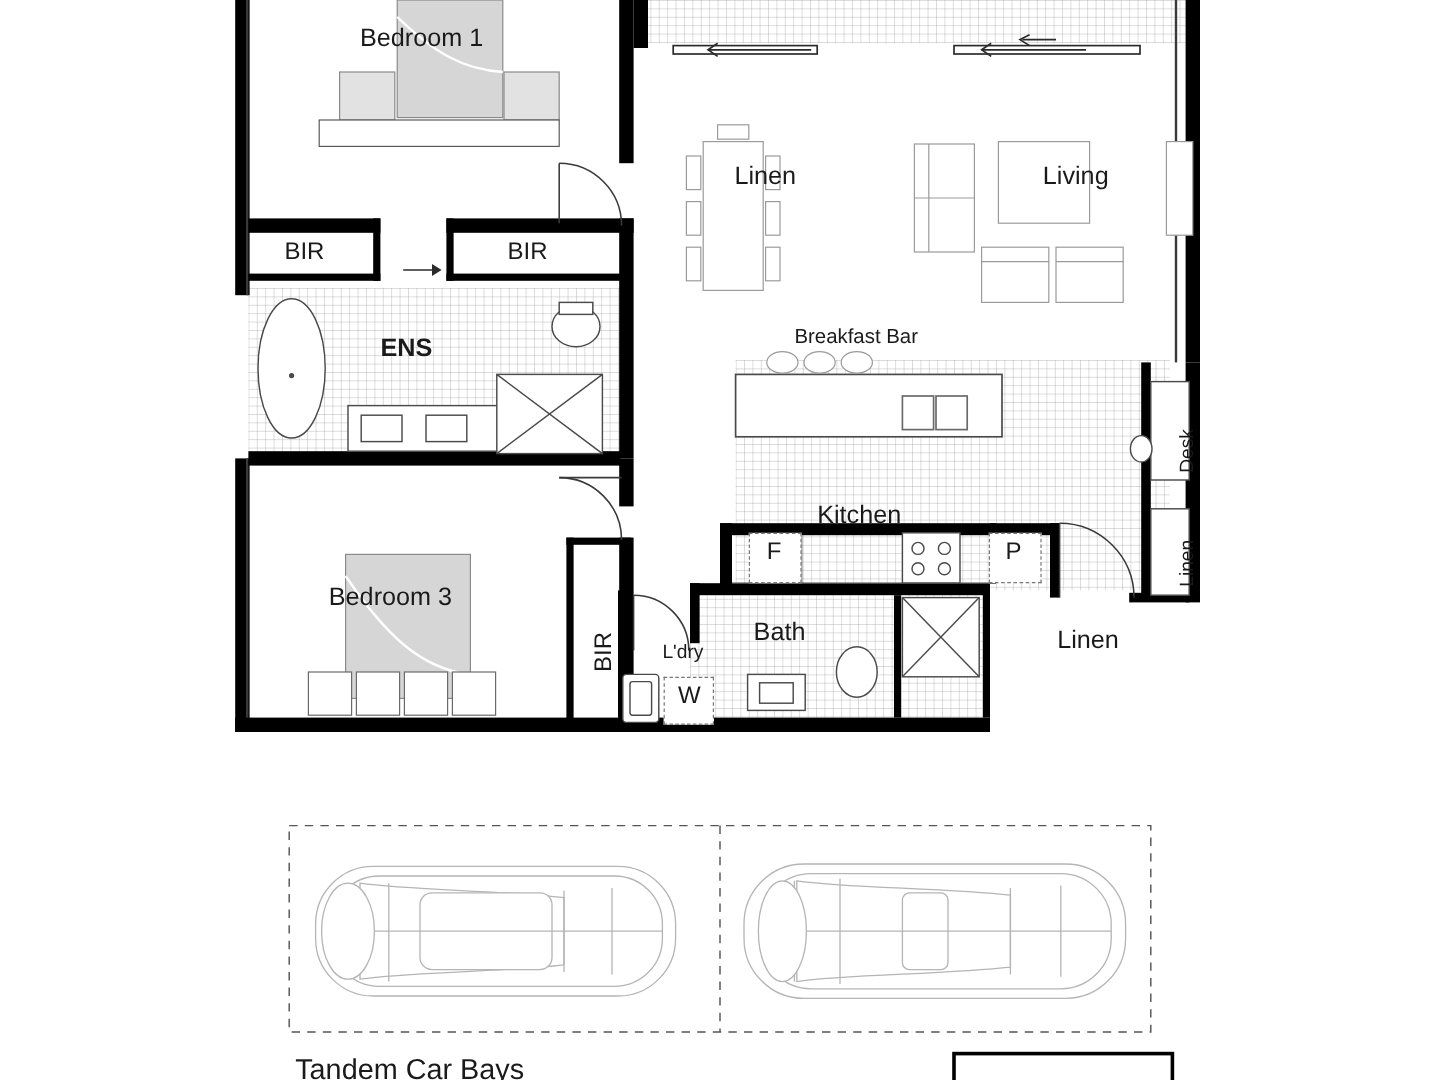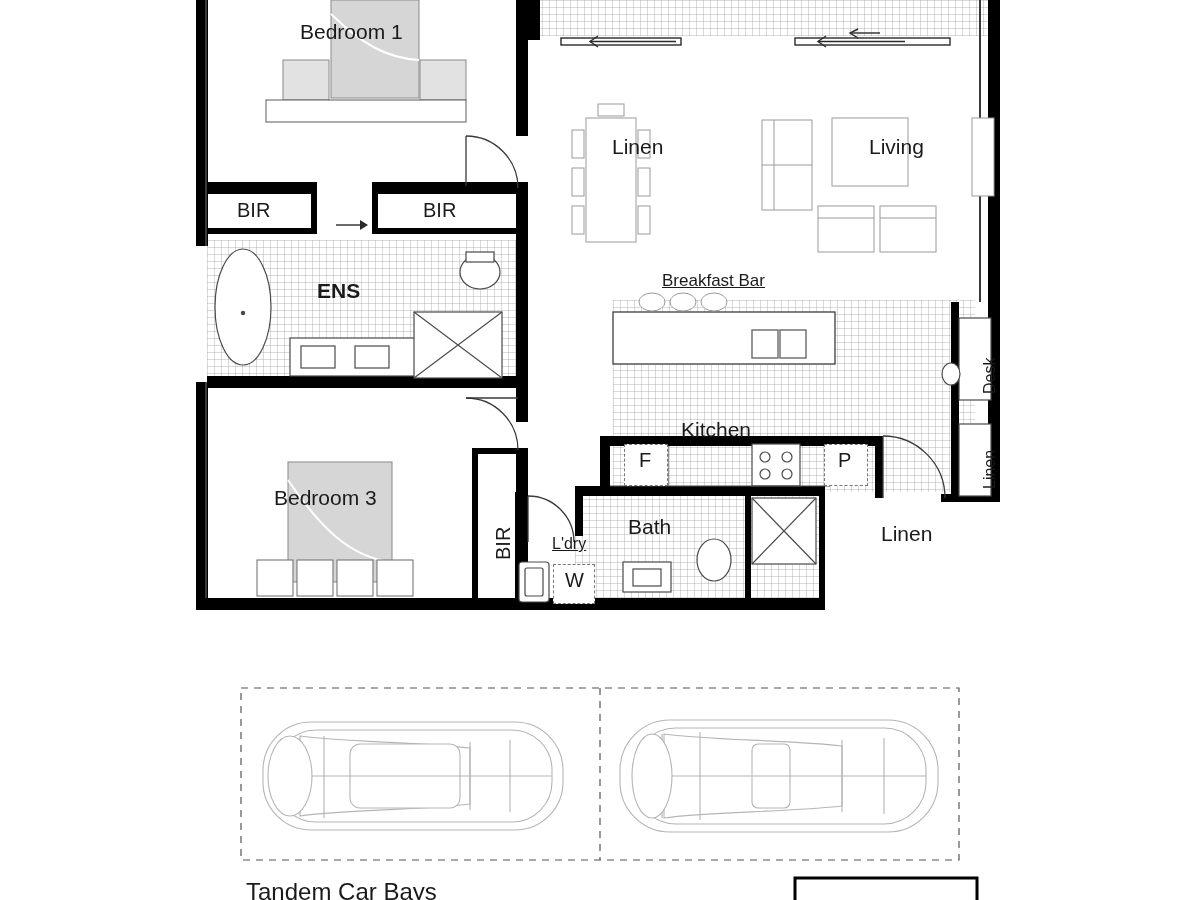--- a/index.html
+++ b/index.html
@@ -3,21 +3,21 @@
 <meta charset="utf-8">
 <style>
   html,body{margin:0;padding:0;background:#ffffff;}
   body{width:1200px;height:900px;overflow:hidden;font-family:"Liberation Sans",sans-serif;color:#1a1a1a;}
   #plan{position:relative;width:1200px;height:716px;}
 
   
   .wall{position:absolute;background:#000;}
   .thin{position:absolute;background:#3a3a3a;}
   .room-label{position:absolute;font-size:21px;color:#1a1a1a;white-space:nowrap;}
-  .small-label{position:absolute;font-size:15px;color:#1a1a1a;white-space:nowrap;text-decoration:underline;}
+  .small-label{position:absolute;font-size:15px;color:#1a1a1a;white-space:nowrap;}
   .vert-label{position:absolute;font-size:15px;color:#1a1a1a;white-space:nowrap;
               transform-origin:0 0;transform:rotate(-90deg);}
   .tile{position:absolute;background-image:
       linear-gradient(to right, rgba(150,150,150,.35) 1px, transparent 1px),
       linear-gradient(to bottom, rgba(150,150,150,.35) 1px, transparent 1px);
     background-size:7px 7px;}
   .dashbox{position:absolute;border:1px dashed #777;box-sizing:border-box;background:#fff;}
   svg{position:absolute;left:0;top:0;overflow:visible;}
   .tag{position:absolute;font-size:20px;}
 </style>

